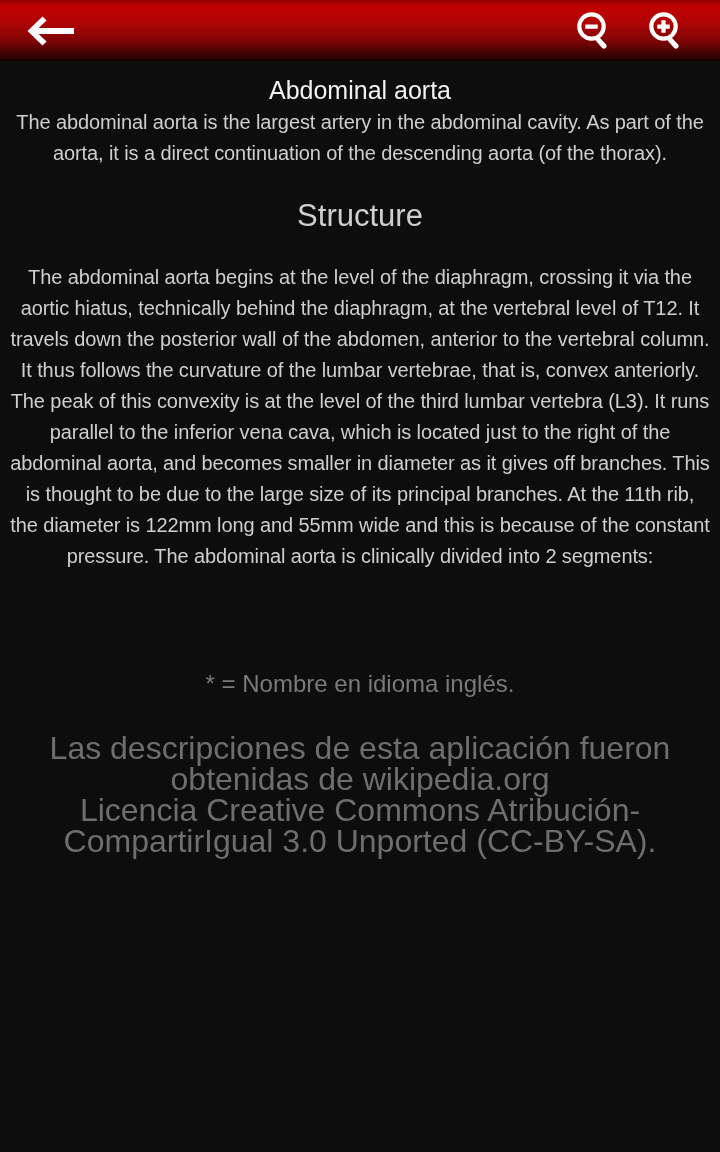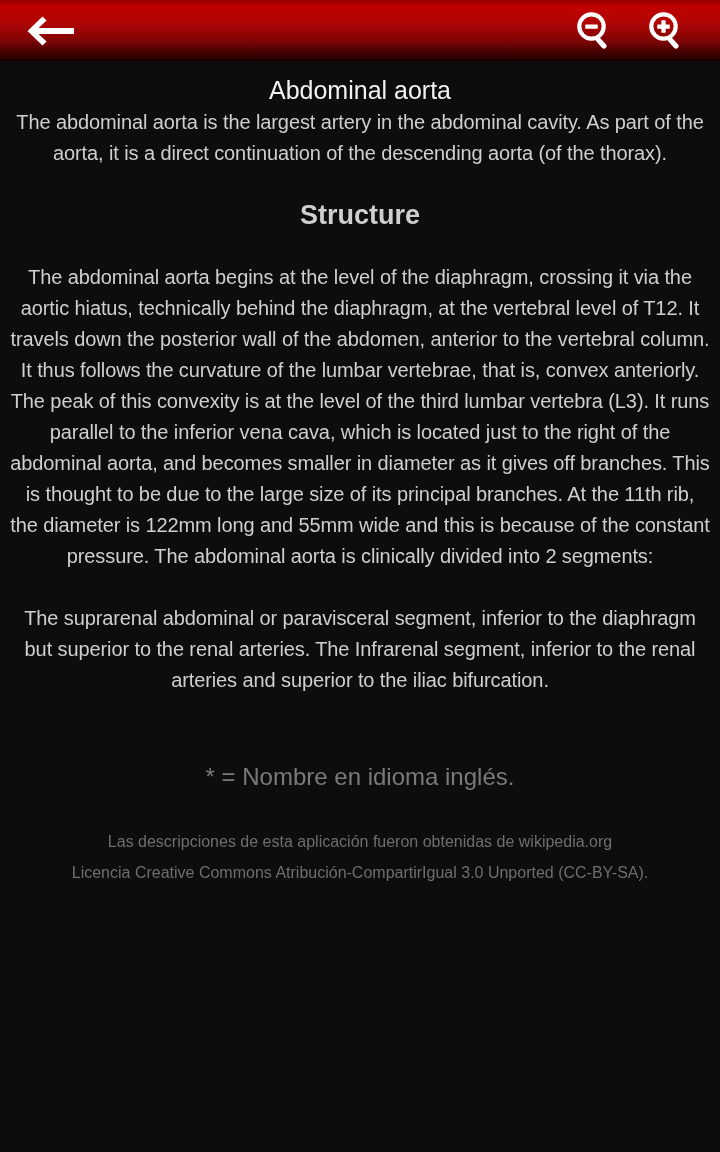--- a/index.html
+++ b/index.html
@@ -93,42 +93,42 @@
     font-size: 20px;
     line-height: 31px;
     text-align: center;
     margin: 0;
     font-weight: 400;
     letter-spacing: -0.1px;
   }
 
   .section-head {
     color: #cfcfcf;
-    font-size: 27px;
-    line-height: 31px;
-    text-align: center;
-    margin: 0;
-    font-weight: 700;
+    font-size: 31px;
+    line-height: 31px;
+    text-align: center;
+    margin: 0;
+    font-weight: 400;
   }
 
   .spacer-line { height: 31px; }
   .spacer-small { height: 18px; }
 
   .footnote {
     color: #7a7a7a;
     font-size: 24px;
     line-height: 31px;
     text-align: center;
     margin: 16px;
     font-weight: 400;
   }
 
   .license {
     color: #6e6e6e;
-    font-size: 16px;
+    font-size: 32px;
     line-height: 31px;
     text-align: center;
     margin: 0;
     font-weight: 400;
   }
 
   .bottom-fill {
     background: #0d0d0d;
     flex: 0 0 auto;
     height: 24px;
@@ -186,21 +186,20 @@
     <div class="spacer-line"></div>
 
     <div class="section-head">Structure</div>
 
     <div class="spacer-line"></div>
 
     <p class="body-text">The abdominal aorta begins at the level of the diaphragm, crossing it via the aortic hiatus, technically behind the diaphragm, at the vertebral level of T12. It travels down the posterior wall of the abdomen, anterior to the vertebral column. It thus follows the curvature of the lumbar vertebrae, that is, convex anteriorly. The peak of this convexity is at the level of the third lumbar vertebra (L3). It runs parallel to the inferior vena cava, which is located just to the right of the abdominal aorta, and becomes smaller in diameter as it gives off branches. This is thought to be due to the large size of its principal branches. At the 11th rib, the diameter is 122mm long and 55mm wide and this is because of the constant pressure.  The abdominal aorta is clinically divided into 2 segments:</p>
 
     <div class="spacer-line"></div>
 
-    <p class="body-text">The suprarenal abdominal or paravisceral segment, inferior to the diaphragm but superior to the renal arteries. The Infrarenal segment, inferior to the renal arteries and superior to the iliac bifurcation.</p>
 
     <div class="spacer-line"></div>
     <div class="spacer-small"></div>
 
     <p class="footnote">* = Nombre en idioma inglés.</p>
 
     <div class="spacer-small"></div>
 
     <p class="license">Las descripciones de esta aplicación fueron obtenidas de wikipedia.org</p>
 

